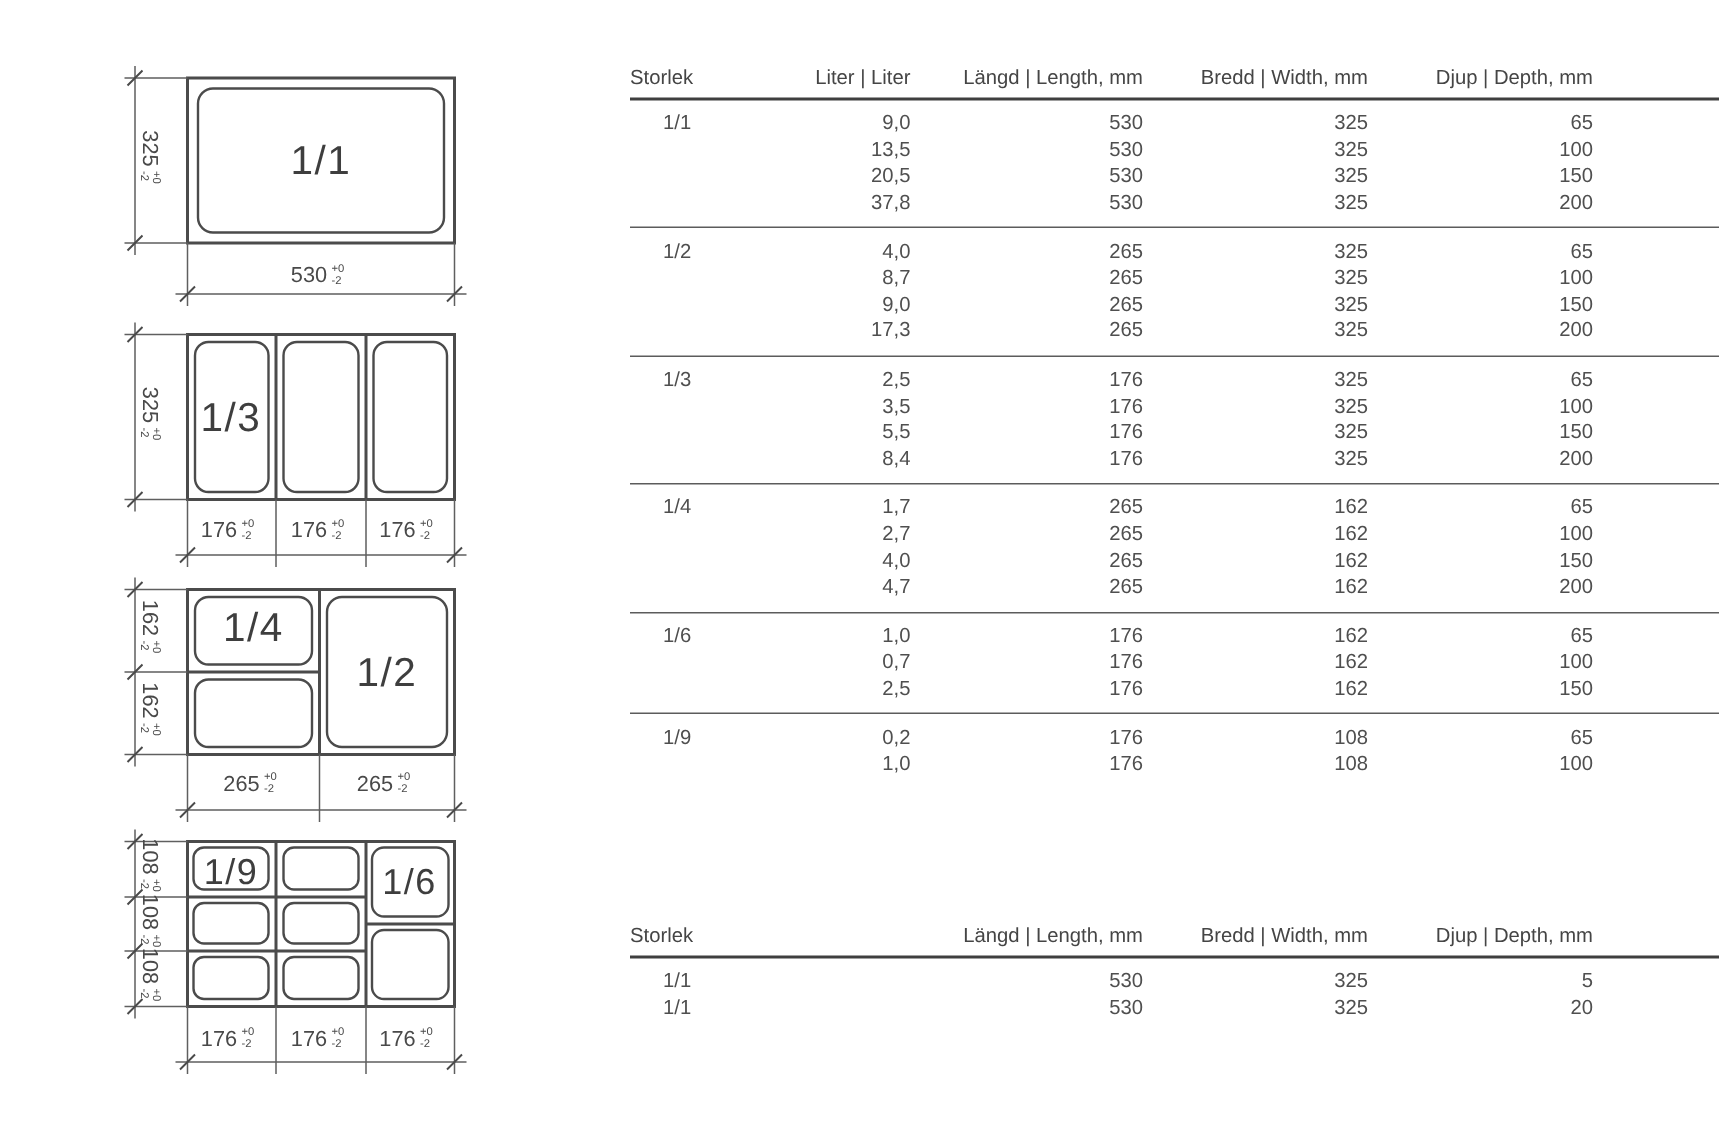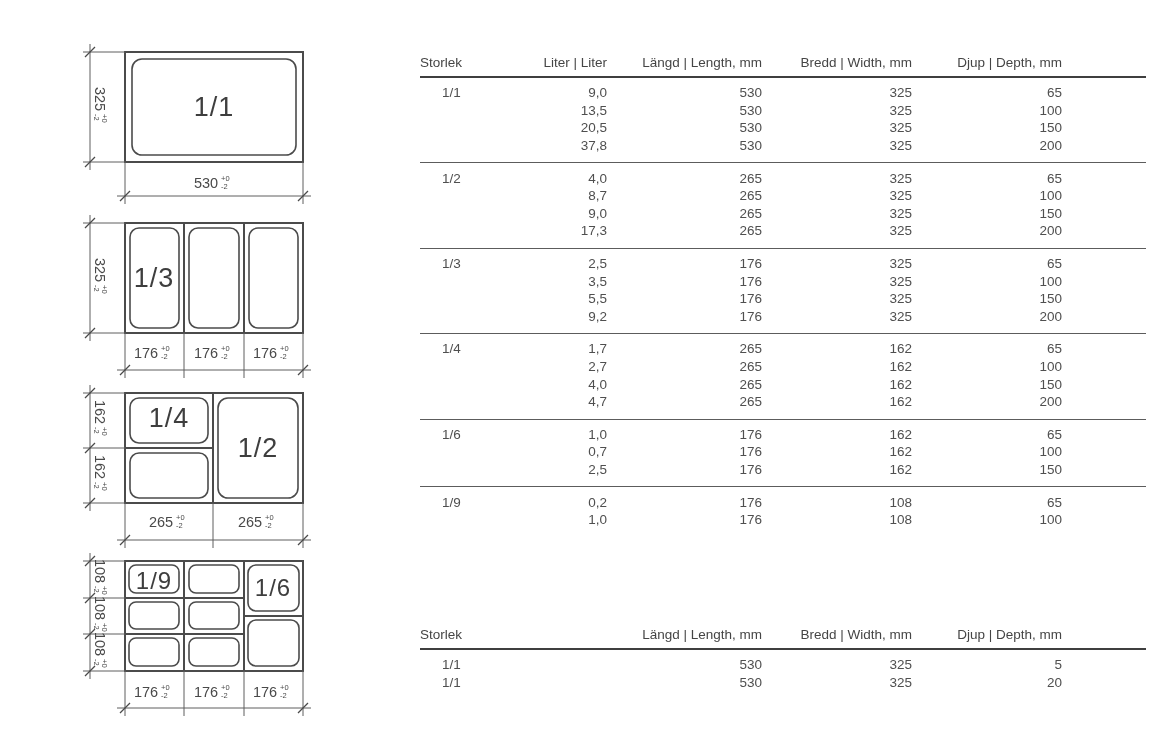--- a/index.html
+++ b/index.html
@@ -14,21 +14,21 @@
   #canteens{top:44px;}
   #trays{top:616px;}
   .title{
     margin:0 0 12px 0;font-size:20px;font-weight:400;color:#a6a6a6;
     letter-spacing:0.2px;line-height:26px;
   }
   .grid5{display:grid;grid-template-columns:90px 97px 155px 150px 150px 84px;}
   .grid4{display:grid;grid-template-columns:90px 252px 150px 150px 84px;}
   .thead{
     padding-bottom:6px;border-bottom:2px solid #3f3f3f;
-    font-size:13.5px;color:#454545;align-items:end;margin-top:11px;
+    font-size:13.5px;color:#454545;align-items:end;
   }
   .tgroup{padding:6px 0 8px 0;border-bottom:1px solid #5c5c5c;}
   .tgroup:last-child{border-bottom:none;}
   .trow{height:17.6px;align-items:center;font-size:13.5px;color:#4f4f4f;}
   .c{white-space:nowrap;}
   .c0{padding-left:0;text-align:left;}
   .trow .c0{padding-left:22px;}
   .r{text-align:right;}
   
   svg{position:absolute;left:0;top:0;}
@@ -299,21 +299,21 @@
         <div class="trow grid5">
           <div class="c c0"></div>
           <div class="c c1 r">5,5</div>
           <div class="c c2 r">176</div>
           <div class="c c3 r">325</div>
           <div class="c c4 r">150</div>
           <div class="c c5"></div>
         </div>
         <div class="trow grid5">
           <div class="c c0"></div>
-          <div class="c c1 r">9,2</div>
+          <div class="c c1 r">8,4</div>
           <div class="c c2 r">176</div>
           <div class="c c3 r">325</div>
           <div class="c c4 r">200</div>
           <div class="c c5"></div>
         </div>
       </div>
       <div class="tgroup">
         <div class="trow grid5">
           <div class="c c0">1/4</div>
           <div class="c c1 r">1,7</div>

